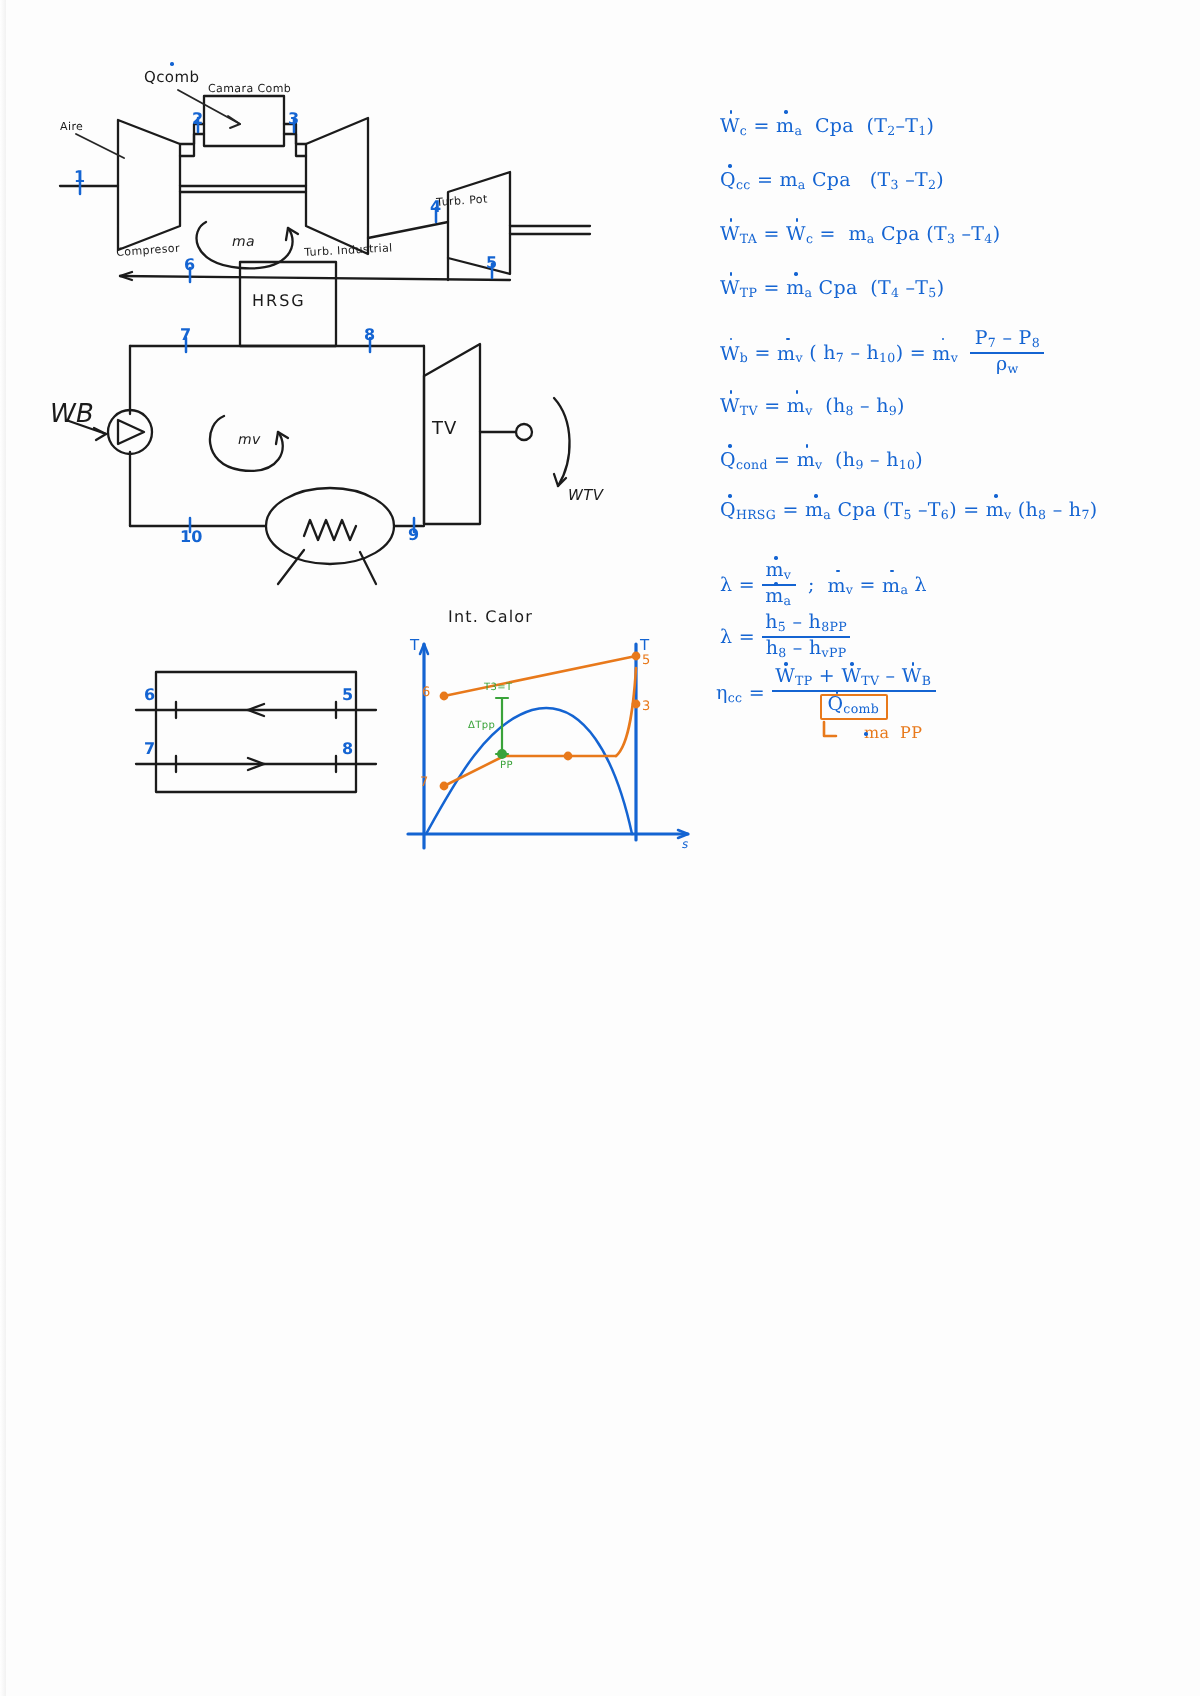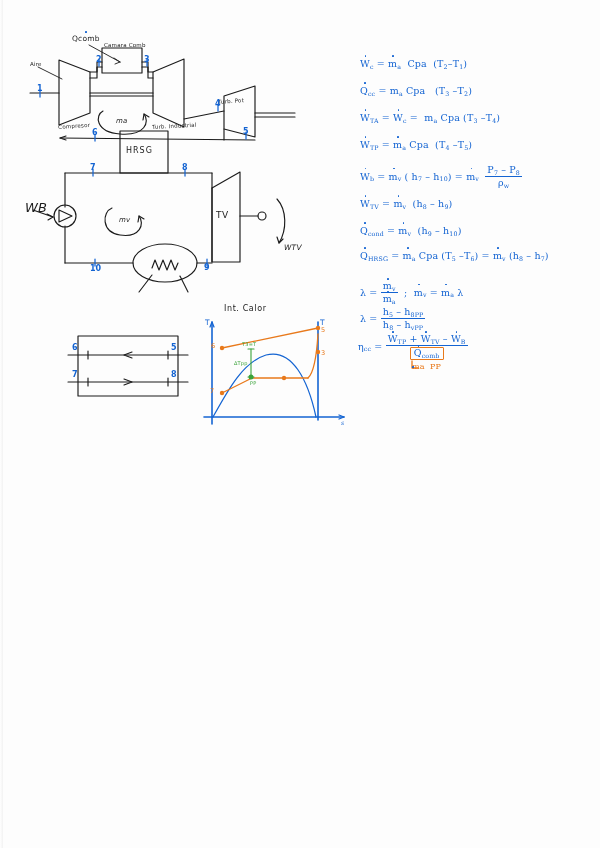--- a/index.html
+++ b/index.html
@@ -301,17 +301,17 @@
     η<sub>cc</sub> =
     <span class="frac">
       <span class="n"><span class="dotov">W</span><sub>TP</sub> + <span class="dotov">W</span><sub>TV</sub> – <span class="dotov">W</span><sub>B</sub></span>
       <span class="d"><span class="boxed"><span class="dotov">Q</span><sub>comb</sub></span></span>
     </span>
   </div>
 
   <svg class="layer" viewBox="0 0 600 848">
     <path class="orange" d="M412,361 L412,368 L418,368"></path>
   </svg>
-  <div class="eq hw-orange" style="left:412px;top:362px;color:#e8791b;font-size:8px;">
+  <div class="eq hw-orange" style="left:432px;top:362px;color:#e8791b;font-size:8px;">
     <span class="dotov" style="--d:0"></span><span>ma</span>&nbsp;&nbsp;<span>PP</span>
   </div>
 
 </div>
 
 </body></html>

